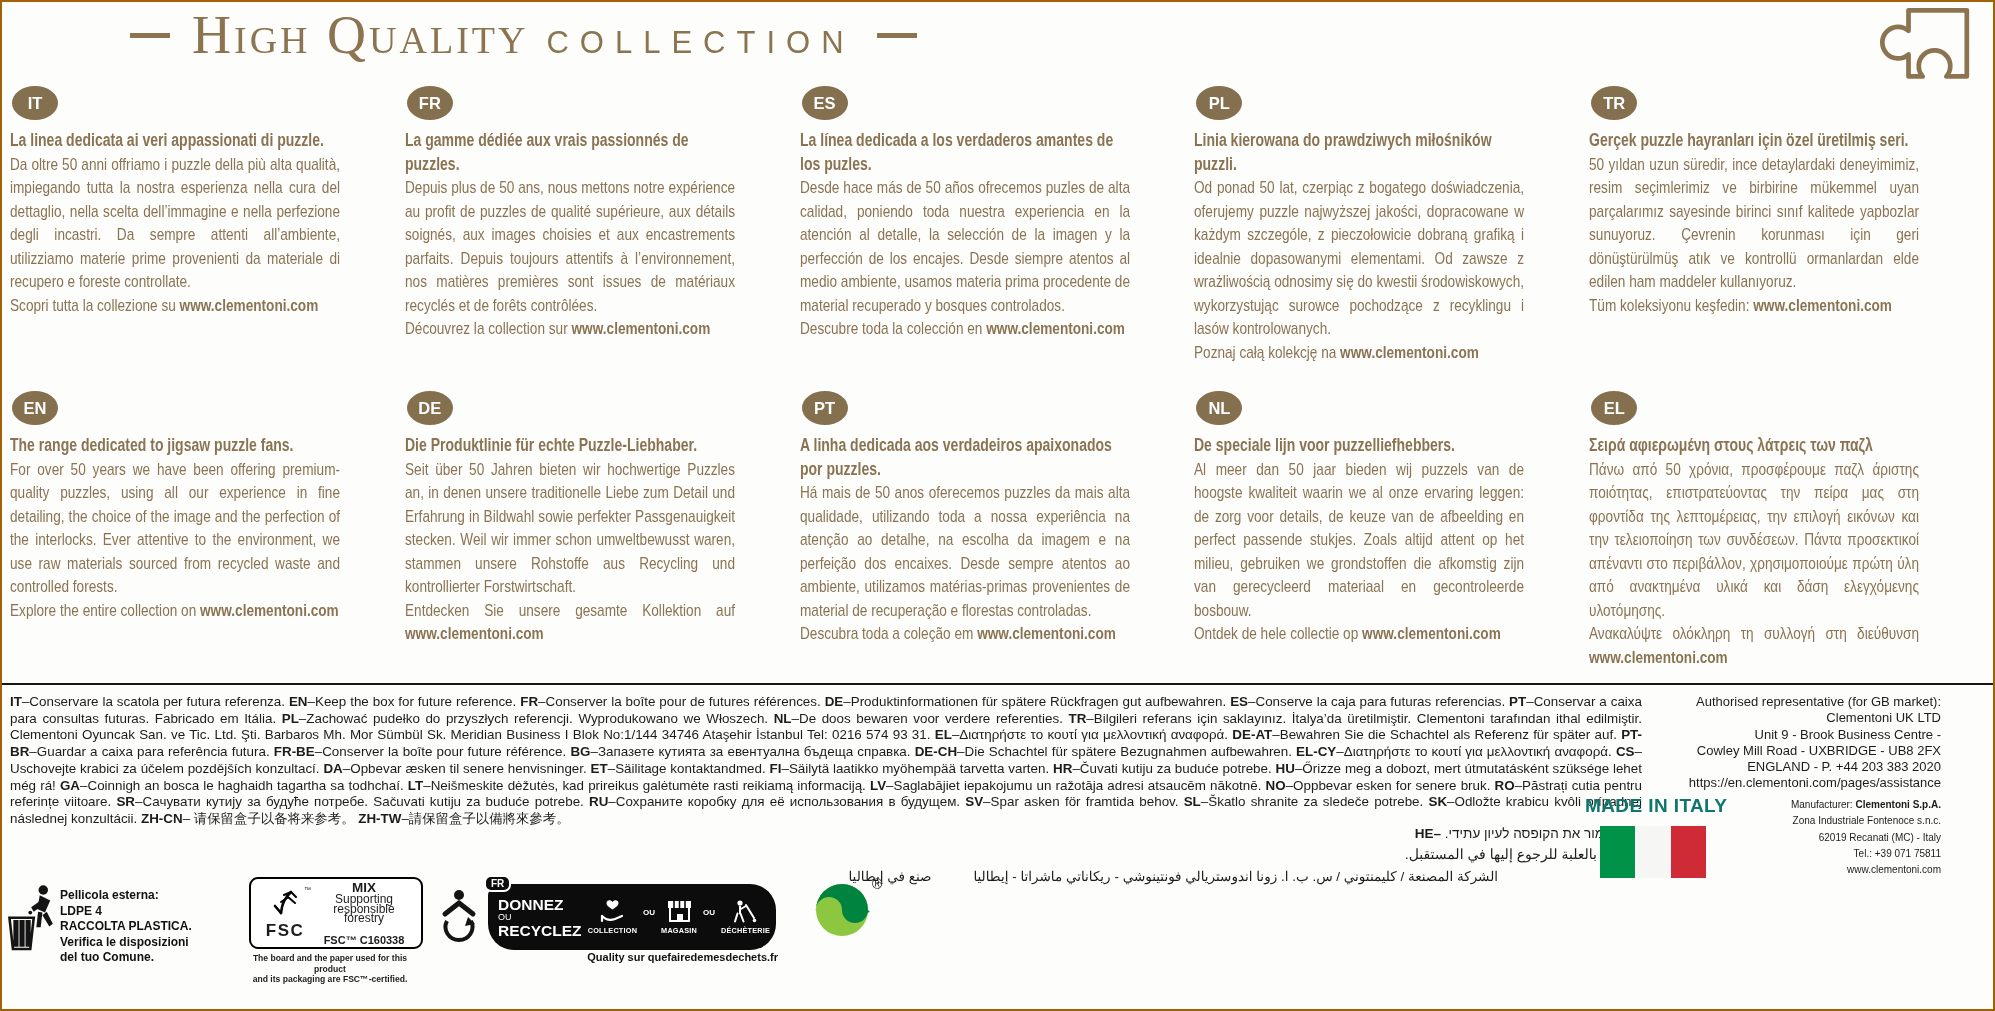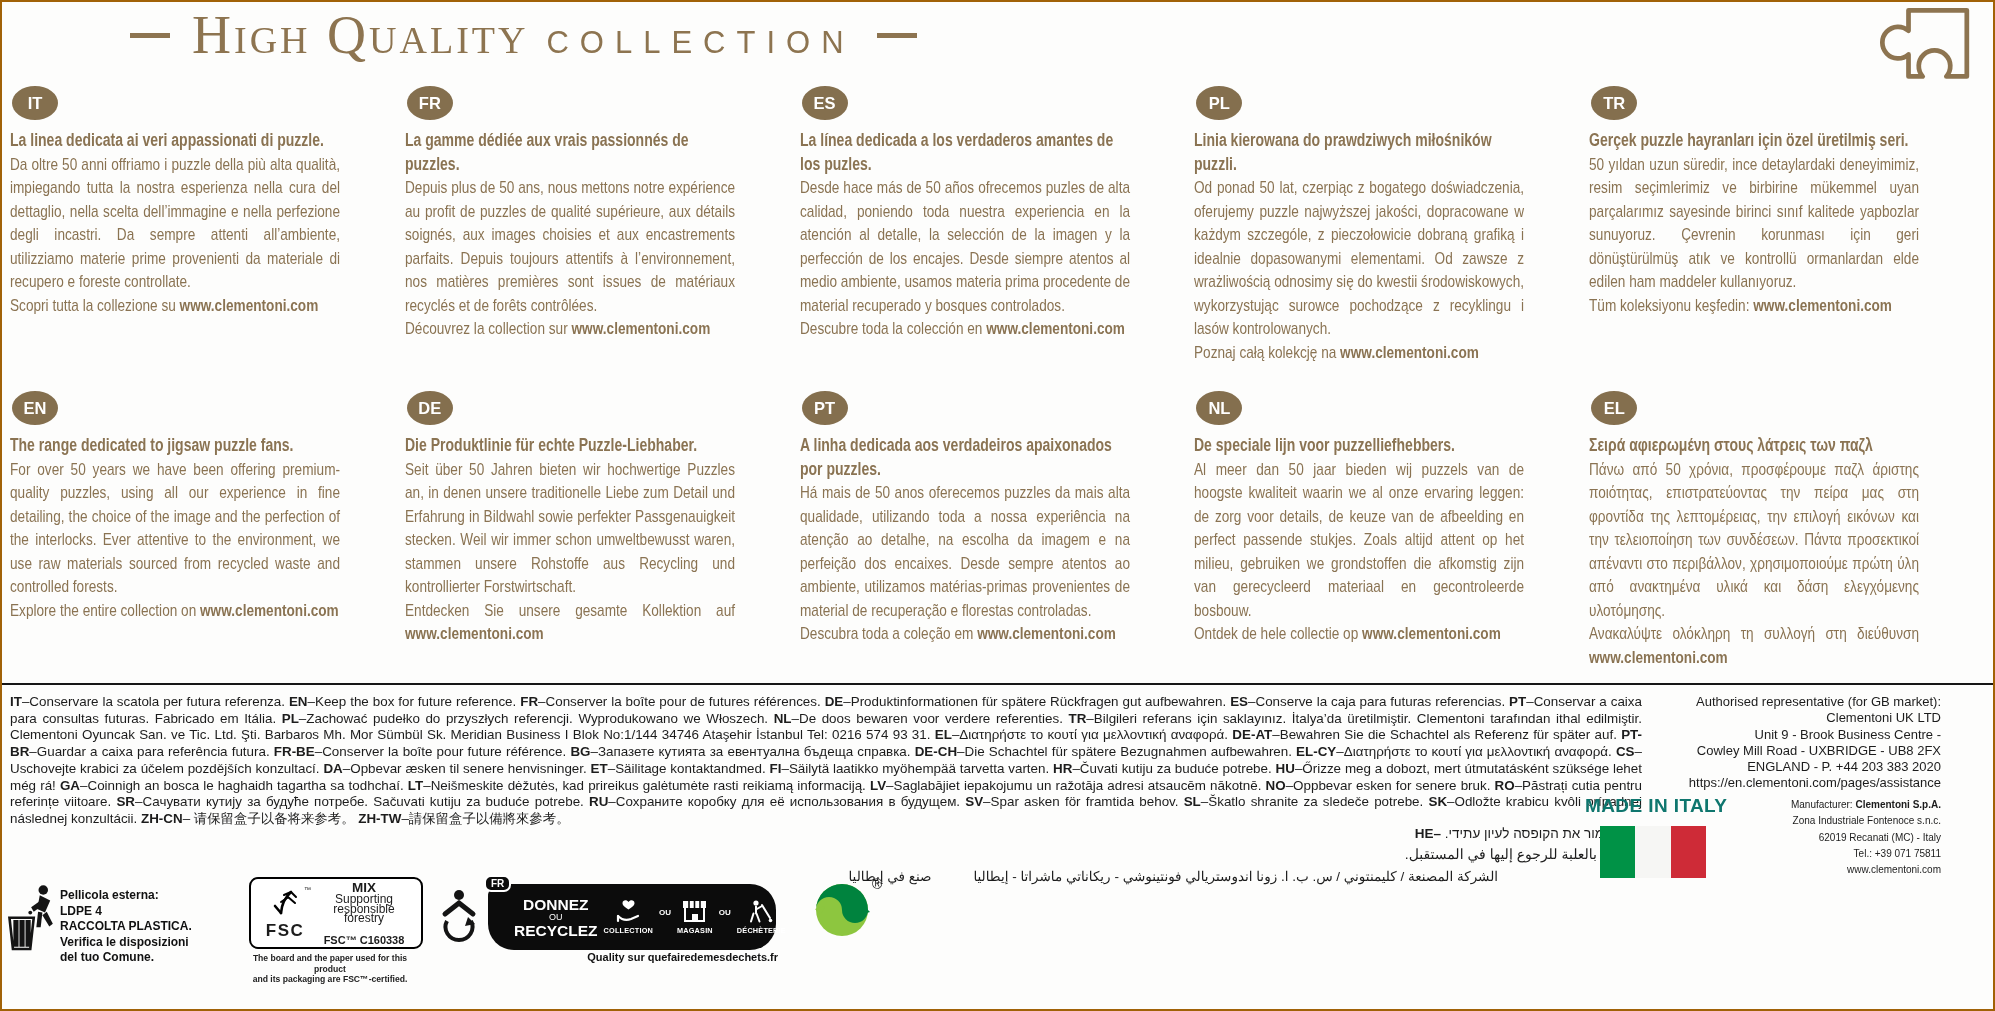--- a/index.html
+++ b/index.html
@@ -54,21 +54,21 @@
   .fsc-support{font-size:12px;font-weight:normal;line-height:9.5px;}
   .fsc-license{font-size:11px;font-weight:bold;margin-top:10px;}
   .fsc-caption{position:absolute;left:238px;top:951px;width:180px;text-align:center;font-size:8.6px;
                line-height:10.5px;font-weight:bold;color:#222;}
 
   .triman-icon{position:absolute;left:436px;top:886px;}
   .triman{position:absolute;left:486px;top:882px;width:288px;height:66px;background:#0c0c0c;
           border-radius:12px 26px 26px 26px;display:flex;align-items:center;color:#fff;}
   .fr-tab{position:absolute;top:-9px;left:-4px;background:#0c0c0c;border:2px solid #fff;border-radius:7px;
           font-size:10px;font-weight:bold;padding:1px 5px;}
-  .triman-label{width:98px;text-align:center;font-weight:bold;font-size:15.5px;line-height:15px;padding-left:26px;}
+  .triman-label{width:98px;text-align:left;font-weight:bold;font-size:15.5px;line-height:15px;padding-left:10px;}
   .triman-label .or{font-size:9px;font-weight:normal;display:block;line-height:9px;margin:1px 0;}
   .triman-opts{display:flex;align-items:center;gap:6px;padding:0 6px;}
   .opt{display:flex;flex-direction:column;align-items:center;gap:2px;}
   .opt-label{font-size:7.3px;font-weight:bold;letter-spacing:.2px;}
   .opt-or{font-size:8px;font-weight:bold;margin-top:-10px;}
   .triman-caption{position:absolute;left:550px;top:949px;width:226px;text-align:right;font-size:11px;font-weight:bold;color:#111;}
 
   .green-dot{position:absolute;left:812px;top:880px;}
   .gd-r{position:absolute;left:870px;top:874px;font-size:14px;color:#111;}
 

